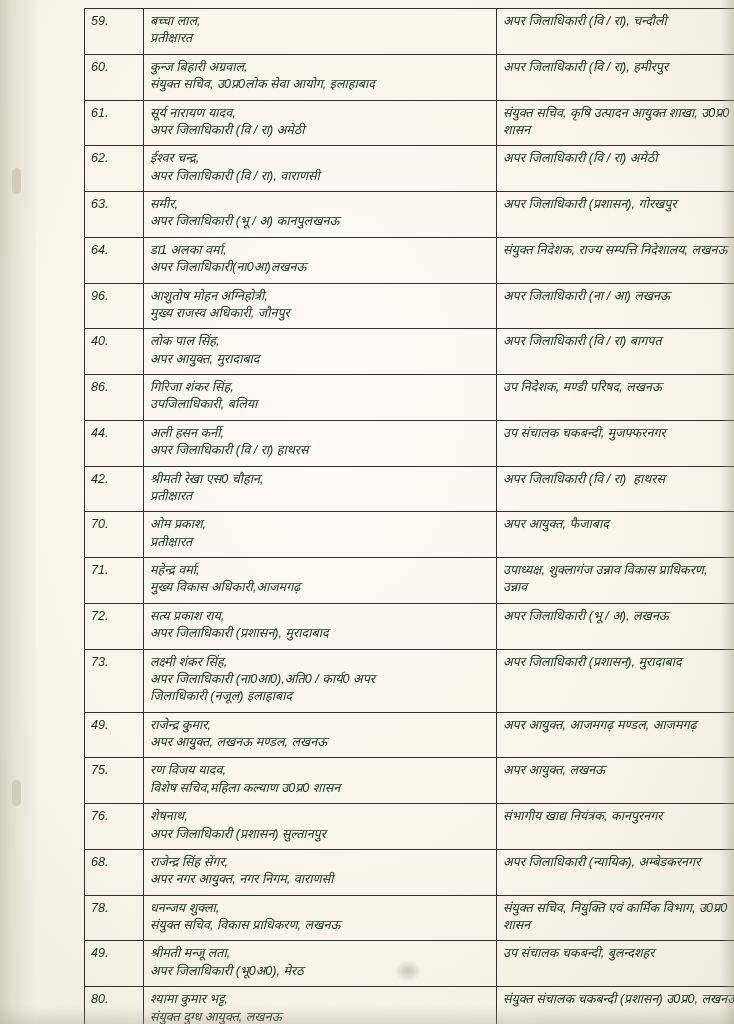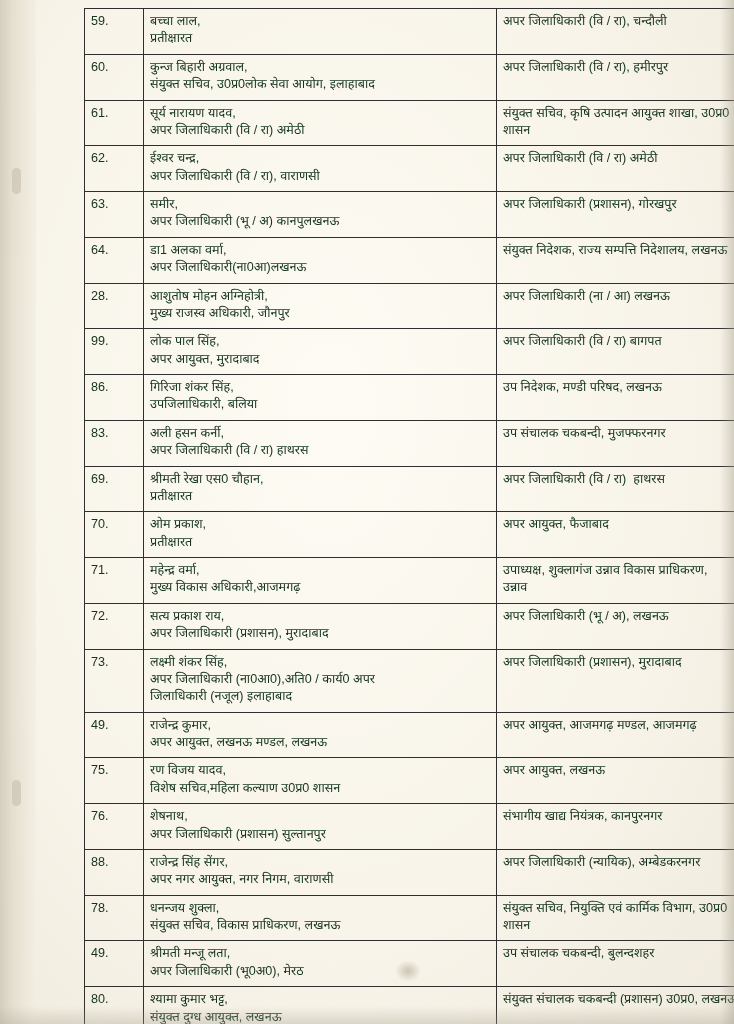--- a/index.html
+++ b/index.html
@@ -13,20 +13,21 @@
     position: relative;
     font-family: "Liberation Sans", sans-serif;
     overflow: hidden;
   }
   
   .page {
     position: absolute;
     inset: 0;
     background:
       radial-gradient(ellipse at 45% 40%, #fdfbf4 0%, #f8f4e9 60%, #efeadd 100%);
+    font-style: italic;
   }
   
   .binding {
     position: absolute;
     left: 0;
     top: 0;
     width: 36px;
     height: 100%;
     background: linear-gradient(to right, #cfc9b8 0%, #e3ddcd 35%, #f3efe4 100%);
     opacity: .85;
@@ -163,61 +164,61 @@
             <td class="num">64.</td>
             <td class="name">
               <span class="line">डा1 अलका वर्मा,</span>
               <span class="line">अपर जिलाधिकारी(ना0आ)लखनऊ</span>
             </td>
             <td class="post">
               <span class="line">संयुक्त निदेशक, राज्य सम्पत्ति निदेशालय, लखनऊ</span>
             </td>
           </tr>
           <tr>
-            <td class="num">28.</td>
+            <td class="num">96.</td>
             <td class="name">
               <span class="line">आशुतोष मोहन अग्निहोत्री,</span>
               <span class="line">मुख्य राजस्व अधिकारी, जौनपुर</span>
             </td>
             <td class="post">
               <span class="line">अपर जिलाधिकारी (ना / आ) लखनऊ</span>
             </td>
           </tr>
           <tr>
-            <td class="num">99.</td>
+            <td class="num">40.</td>
             <td class="name">
               <span class="line">लोक पाल सिंह,</span>
               <span class="line">अपर आयुक्त, मुरादाबाद</span>
             </td>
             <td class="post">
               <span class="line">अपर जिलाधिकारी (वि / रा) बागपत</span>
             </td>
           </tr>
           <tr>
             <td class="num">86.</td>
             <td class="name">
               <span class="line">गिरिजा शंकर सिंह,</span>
               <span class="line">उपजिलाधिकारी, बलिया</span>
             </td>
             <td class="post">
               <span class="line">उप निदेशक, मण्डी परिषद, लखनऊ</span>
             </td>
           </tr>
           <tr>
-            <td class="num">83.</td>
+            <td class="num">44.</td>
             <td class="name">
               <span class="line">अली हसन कर्नी,</span>
               <span class="line">अपर जिलाधिकारी (वि / रा) हाथरस</span>
             </td>
             <td class="post">
               <span class="line">उप संचालक चकबन्दी, मुजफ्फरनगर</span>
             </td>
           </tr>
           <tr>
-            <td class="num">69.</td>
+            <td class="num">42.</td>
             <td class="name">
               <span class="line">श्रीमती रेखा एस0 चौहान,</span>
               <span class="line">प्रतीक्षारत</span>
             </td>
             <td class="post">
               <span class="line">अपर जिलाधिकारी (वि / रा)  हाथरस</span>
             </td>
           </tr>
           <tr>
             <td class="num">70.</td>
@@ -285,21 +286,21 @@
             <td class="num">76.</td>
             <td class="name">
               <span class="line">शेषनाथ,</span>
               <span class="line">अपर जिलाधिकारी (प्रशासन) सुल्तानपुर</span>
             </td>
             <td class="post">
               <span class="line">संभागीय खाद्य नियंत्रक, कानपुरनगर</span>
             </td>
           </tr>
           <tr>
-            <td class="num">88.</td>
+            <td class="num">68.</td>
             <td class="name">
               <span class="line">राजेन्द्र सिंह सेंगर,</span>
               <span class="line">अपर नगर आयुक्त, नगर निगम, वाराणसी</span>
             </td>
             <td class="post">
               <span class="line">अपर जिलाधिकारी (न्यायिक), अम्बेडकरनगर</span>
             </td>
           </tr>
           <tr>
             <td class="num">78.</td>

